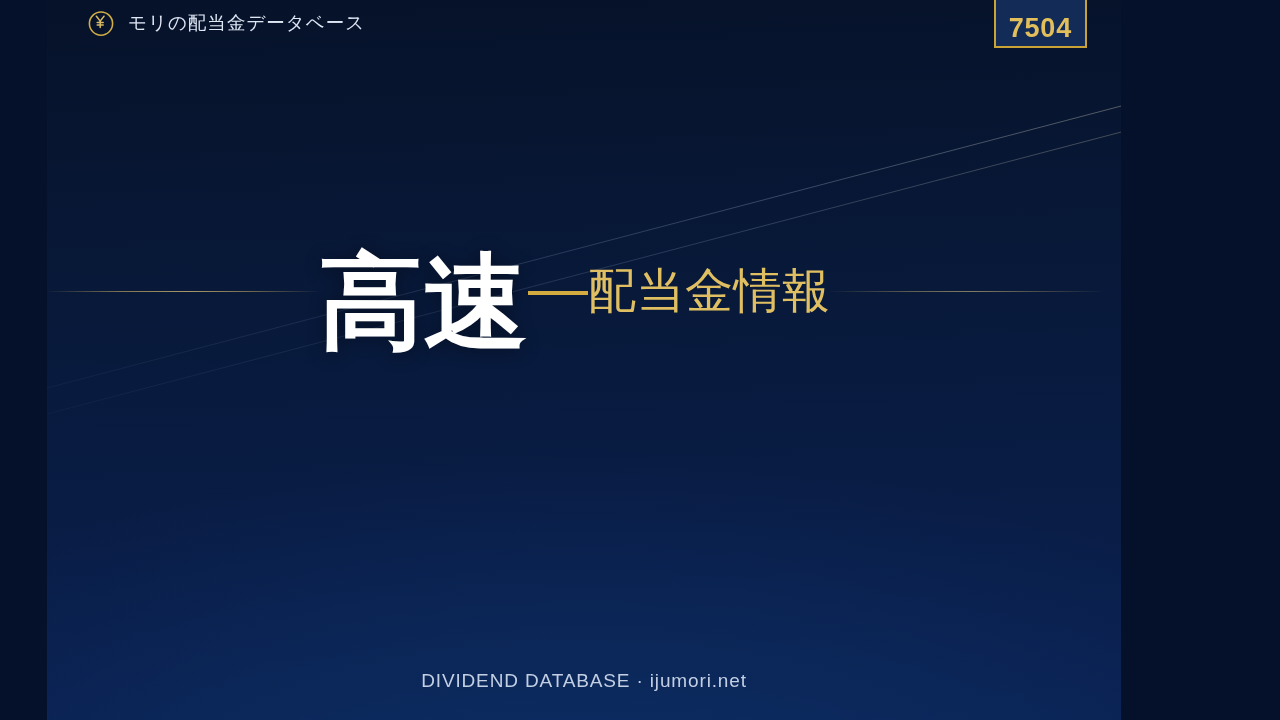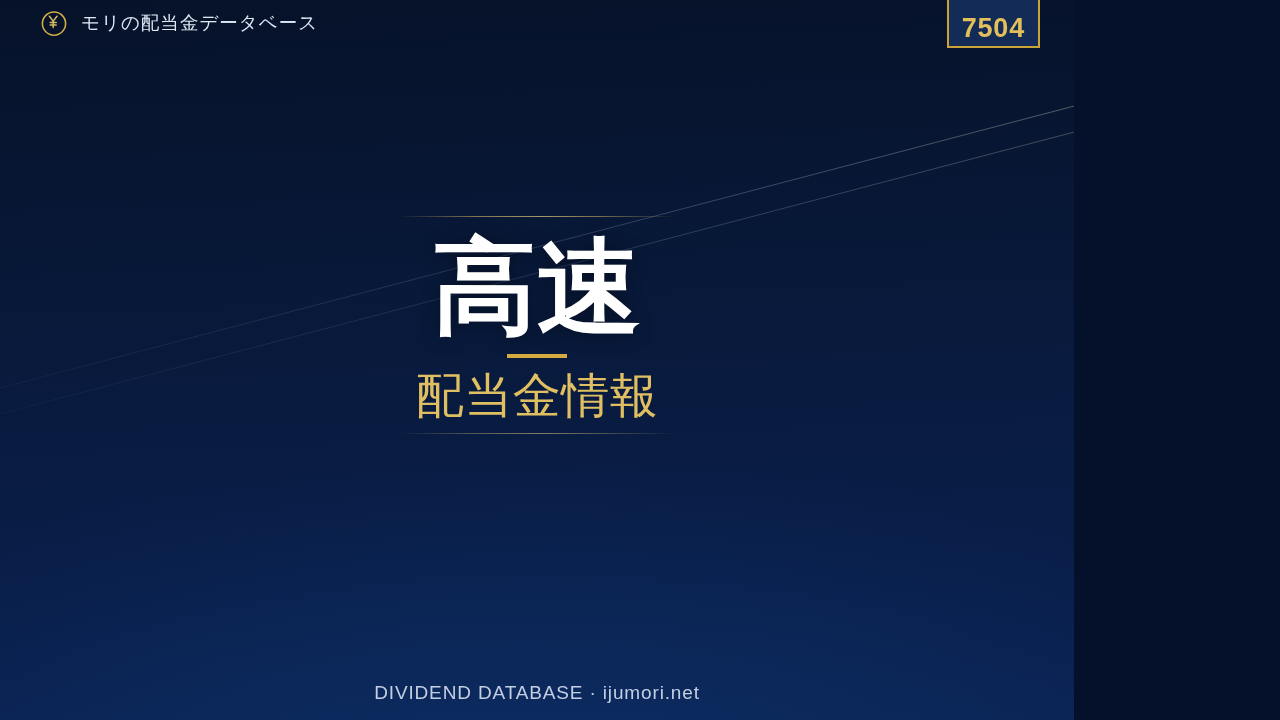--- a/index.html
+++ b/index.html
@@ -14,20 +14,21 @@
 
   .slide {
     position: relative;
     width: 1074px;
     height: 720px;
     overflow: hidden;
     background-color: #081834;
     background-image:
       radial-gradient(ellipse 130% 90% at 50% 118%, #0d2f66 0%, rgba(13,47,102,0) 62%),
       linear-gradient(178deg, #061229 0%, #08193a 42%, #0a2050 100%);
+    margin-left: 47px;
   }
 
   
   .diagonals {
     position: absolute;
     inset: 0;
     pointer-events: none;
   }
 
   
@@ -76,23 +77,23 @@
     line-height: 1.04;
     text-align: center;
     box-sizing: border-box;
   }
 
   
   .center {
     position: absolute;
     left: 0;
     right: 0;
-    top: 216px;
+    top: 232px;
     display: flex;
-    flex-direction: column;
+    flex-direction: row;
     align-items: center;
   }
 
   .rule {
     height: 1px;
     border: 0;
     margin: 0;
   }
   .rule-top {
     width: 272px;
@@ -143,21 +144,21 @@
 
   .subhead-gap {
     height: 13px;
   }
 
   
   .footer {
     position: absolute;
     left: 0;
     right: 0;
-    bottom: 16px;
+    bottom: 28px;
     text-align: center;
     font-size: 19px;
     letter-spacing: 0.045em;
     color: #c3cfe3;
   }
 </style>
 </head>
 <body>
 
 <div class="slide">

